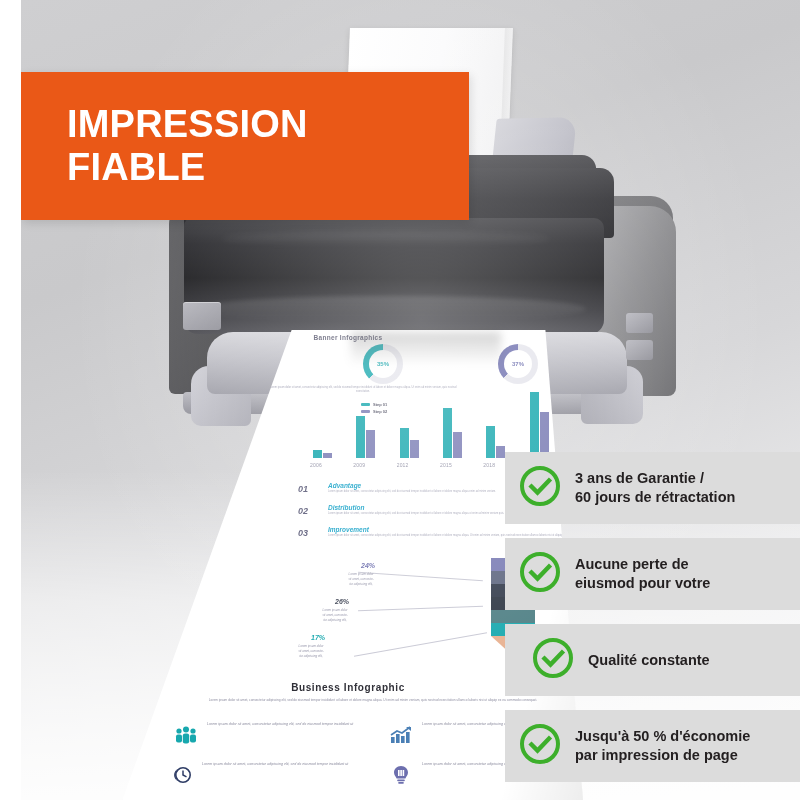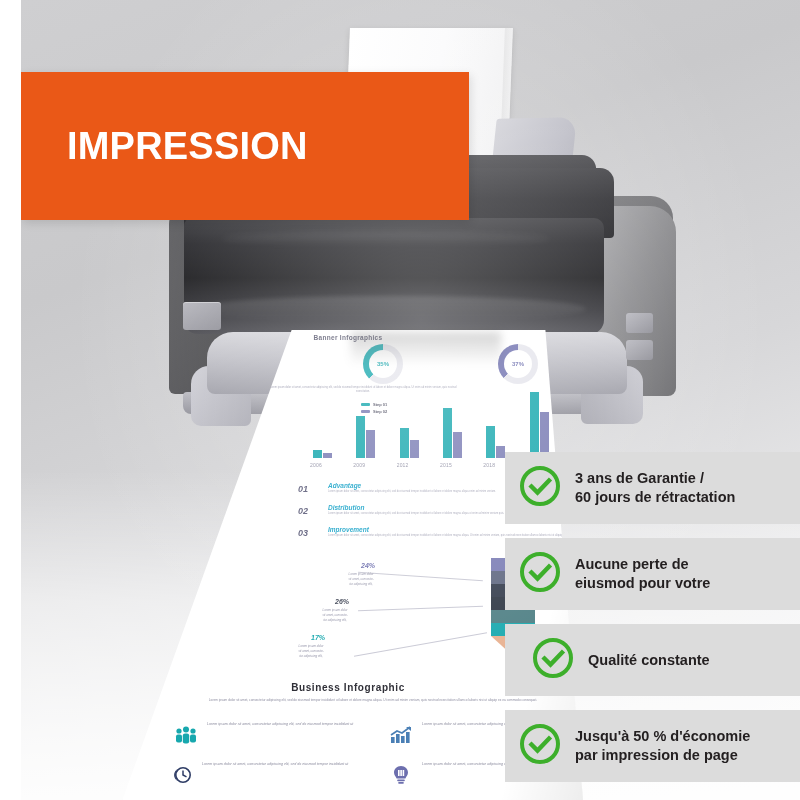--- a/index.html
+++ b/index.html
@@ -474,20 +474,21 @@
 
     </div>
     <div class="print-out-shade"></div>
   </div>
   <div class="paper-curl"></div>
 
   <div class="vignette"></div>
 
   <div class="banner">
     <h1>IMPRESSION</h1>
+    <h1>FIABLE</h1>
   </div>
 
   <div class="feat" style="top:452px;">
     <span class="chk">
       <svg width="42" height="42" viewBox="0 0 42 42">
         <circle cx="21" cy="21" r="18" fill="none" stroke="#3daf2b" stroke-width="4"></circle>
         <path d="M12.5 21.5 L18.5 27.5 L30 15.5" fill="none" stroke="#3daf2b" stroke-width="4.4" stroke-linecap="square"></path>
       </svg>
     </span>
     <span class="lbl">3 ans de Garantie /

